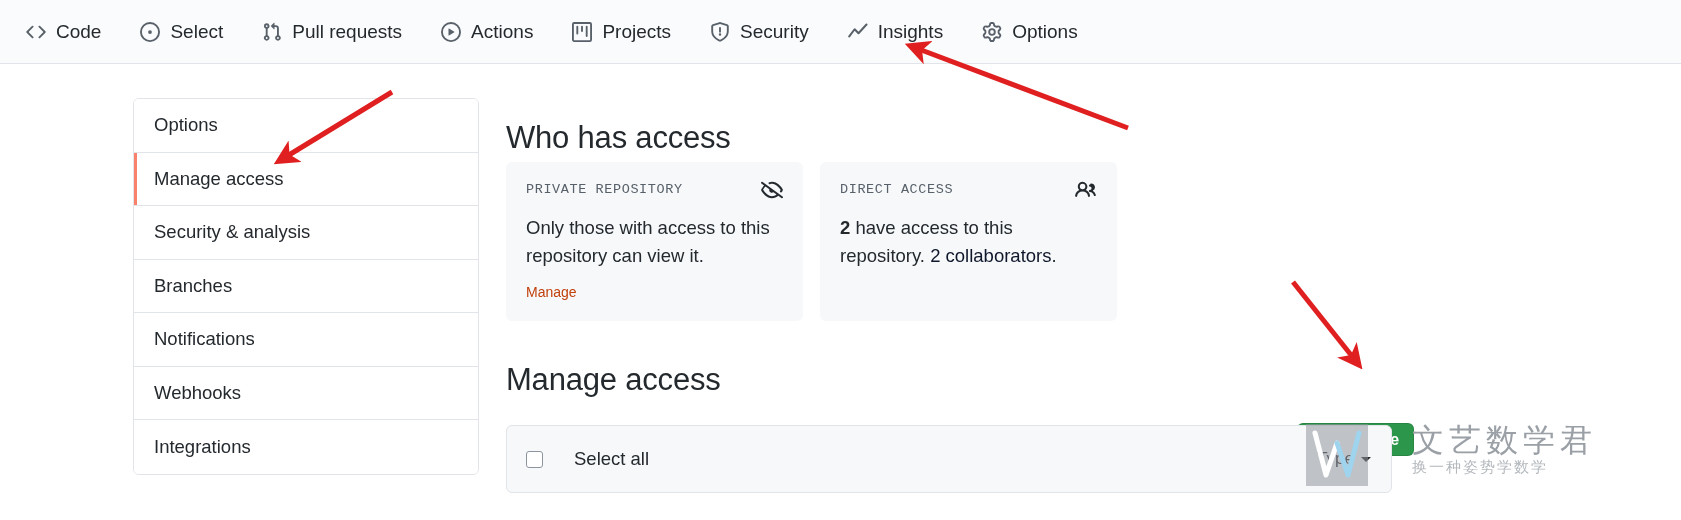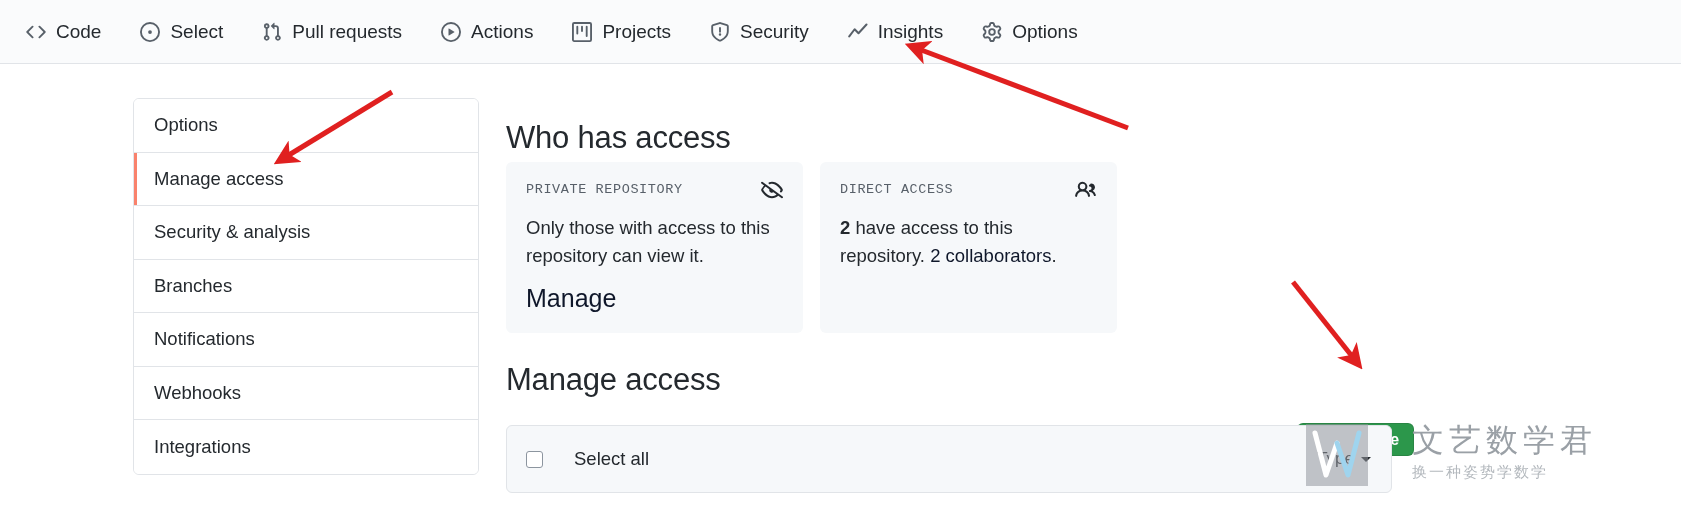--- a/index.html
+++ b/index.html
@@ -158,22 +158,22 @@
   .card-body b { font-weight: 700; }
   .card-link {
     color: #0f172a;
     text-decoration: none;
     cursor: pointer;
     margin-top: 10px;
   }
   .card-action {
     display: inline-block;
     margin-top: 14px;
-    font-size: 25px;
-    color: #0f172a;
+    font-size: 14px;
+    color: #c2410c;
     text-decoration: none;
     cursor: pointer;
     text-align: center;
   }
 
   
   .add-people-btn {
     position: absolute;
     left: 1297px;
     top: 359px;
@@ -275,21 +275,20 @@
   }
   .wm-main {
     font-size: 32px;
     font-weight: 400;
     color: #9aa0a6;
     letter-spacing: 5px;
     line-height: 1.05;
     font-family: "DejaVu Sans", sans-serif;
   }
   .wm-sub {
-    margin-top: 5px;
     font-size: 15px;
     color: #b3b8bd;
     letter-spacing: 2px;
     font-family: "DejaVu Sans", sans-serif;
   }
 
   
   .arrows {
     position: absolute;
     left: 0;

